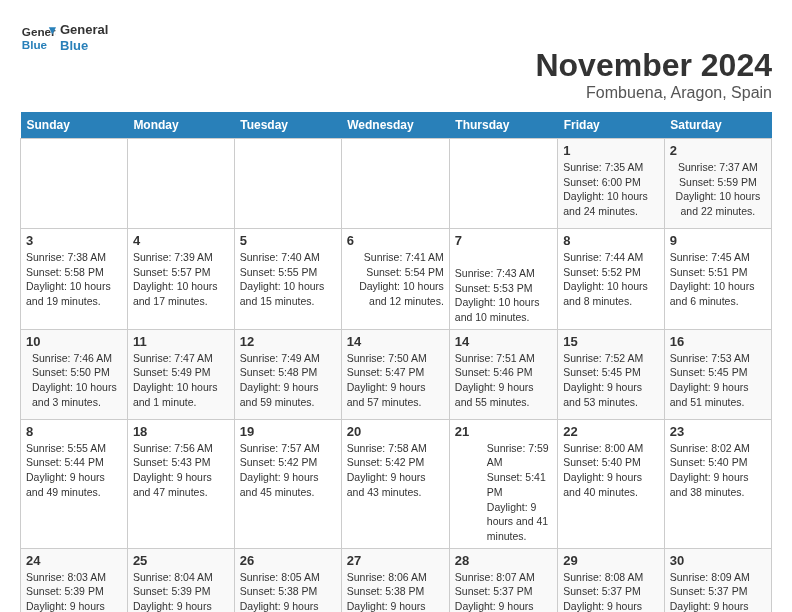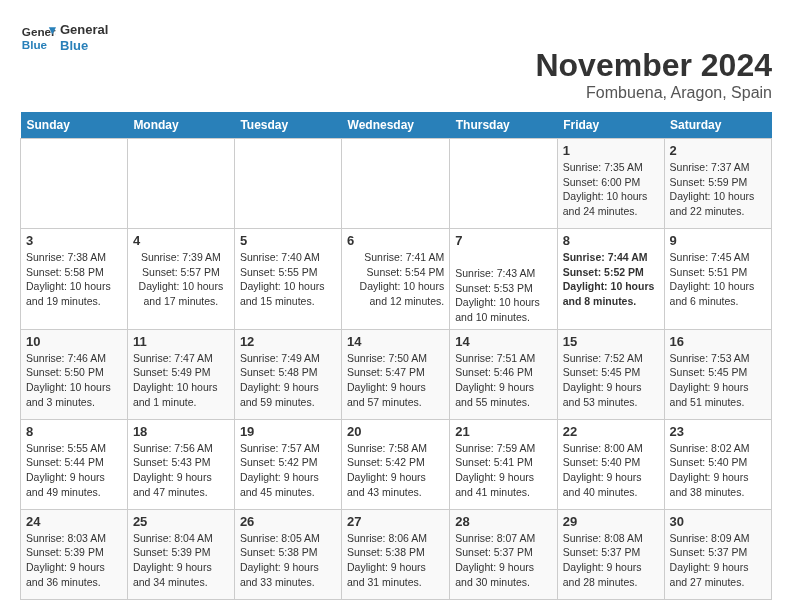--- a/index.html
+++ b/index.html
@@ -118,35 +118,35 @@
         <td class="empty-cell"></td>
         <td class="empty-cell"></td>
         <td>
           <div class="day-number">1</div>
           <div class="day-info" style="white-space: pre-line;">Sunrise: 7:35 AM
 Sunset: 6:00 PM
 Daylight: 10 hours and 24 minutes.</div>
         </td>
         <td>
           <div class="day-number">2</div>
-          <div class="day-info" style="white-space: pre-line;">Sunrise: 7:37 AM
+          <div class="day-info" style="white-space: pre-line; text-align: center;">Sunrise: 7:37 AM
 Sunset: 5:59 PM
 Daylight: 10 hours and 22 minutes.</div>
         </td>
       </tr>
       <tr>
         <td>
           <div class="day-number">3</div>
           <div class="day-info" style="white-space: pre-line;">Sunrise: 7:38 AM
 Sunset: 5:58 PM
 Daylight: 10 hours and 19 minutes.</div>
         </td>
         <td>
           <div class="day-number">4</div>
-          <div class="day-info" style="white-space: pre-line; text-align: center;">Sunrise: 7:39 AM
+          <div class="day-info" style="white-space: pre-line;">Sunrise: 7:39 AM
 Sunset: 5:57 PM
 Daylight: 10 hours and 17 minutes.</div>
         </td>
         <td>
           <div class="day-number">5</div>
           <div class="day-info" style="white-space: pre-line;">Sunrise: 7:40 AM
 Sunset: 5:55 PM
 Daylight: 10 hours and 15 minutes.</div>
         </td>
         <td>
@@ -156,35 +156,35 @@
 Daylight: 10 hours and 12 minutes.</div>
         </td>
         <td>
           <div class="day-number">7</div>
           <div class="day-info" style="white-space: pre-line; margin-top: 18px;">Sunrise: 7:43 AM
 Sunset: 5:53 PM
 Daylight: 10 hours and 10 minutes.</div>
         </td>
         <td>
           <div class="day-number">8</div>
-          <div class="day-info" style="white-space: pre-line; font-weight: bold;">Sunrise: 7:44 AM
+          <div class="day-info" style="white-space: pre-line;">Sunrise: 7:44 AM
 Sunset: 5:52 PM
 Daylight: 10 hours and 8 minutes.</div>
         </td>
         <td>
           <div class="day-number">9</div>
           <div class="day-info" style="white-space: pre-line;">Sunrise: 7:45 AM
 Sunset: 5:51 PM
 Daylight: 10 hours and 6 minutes.</div>
         </td>
       </tr>
       <tr>
         <td>
           <div class="day-number">10</div>
-          <div class="day-info" style="white-space: pre-line;">Sunrise: 7:46 AM
+          <div class="day-info" style="white-space: pre-line; margin-left: 6px;">Sunrise: 7:46 AM
 Sunset: 5:50 PM
 Daylight: 10 hours and 3 minutes.</div>
         </td>
         <td>
           <div class="day-number">11</div>
           <div class="day-info" style="white-space: pre-line;">Sunrise: 7:47 AM
 Sunset: 5:49 PM
 Daylight: 10 hours and 1 minute.</div>
         </td>
         <td>
@@ -238,21 +238,21 @@
 Daylight: 9 hours and 45 minutes.</div>
         </td>
         <td>
           <div class="day-number">20</div>
           <div class="day-info" style="white-space: pre-line;">Sunrise: 7:58 AM
 Sunset: 5:42 PM
 Daylight: 9 hours and 43 minutes.</div>
         </td>
         <td>
           <div class="day-number">21</div>
-          <div class="day-info" style="white-space: pre-line;">Sunrise: 7:59 AM
+          <div class="day-info" style="white-space: pre-line; margin-left: 32px;">Sunrise: 7:59 AM
 Sunset: 5:41 PM
 Daylight: 9 hours and 41 minutes.</div>
         </td>
         <td>
           <div class="day-number">22</div>
           <div class="day-info" style="white-space: pre-line;">Sunrise: 8:00 AM
 Sunset: 5:40 PM
 Daylight: 9 hours and 40 minutes.</div>
         </td>
         <td>

